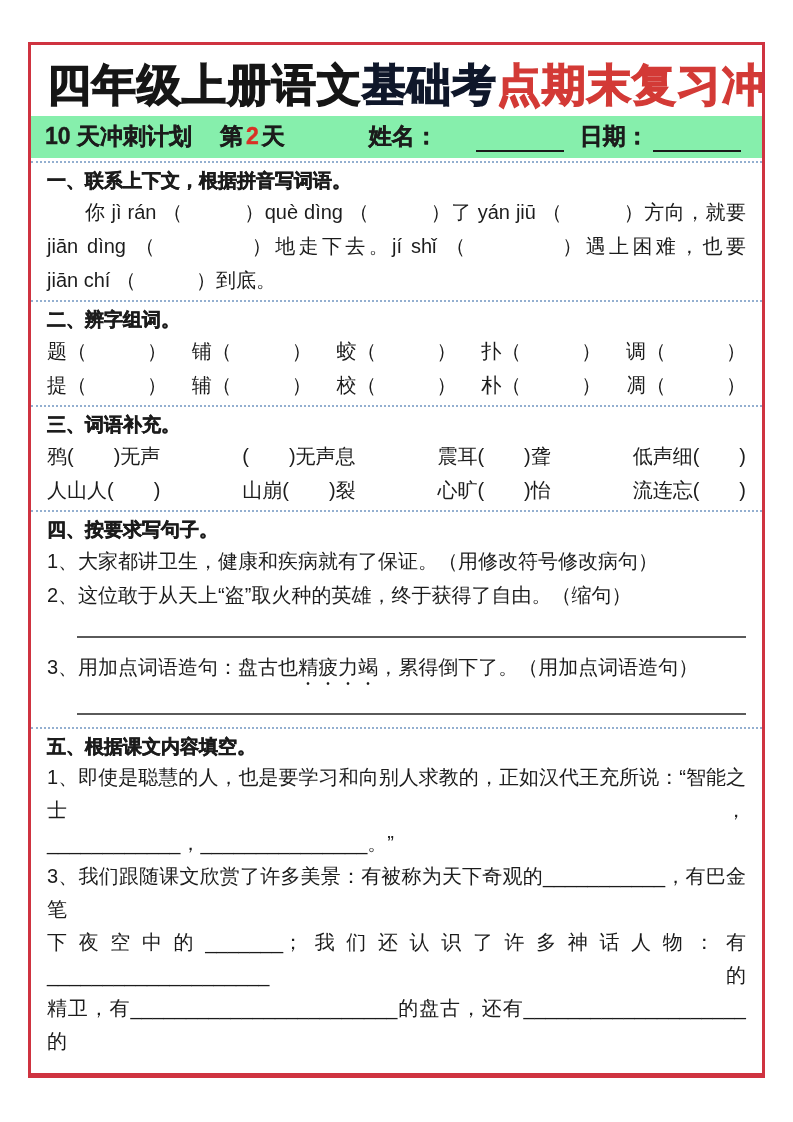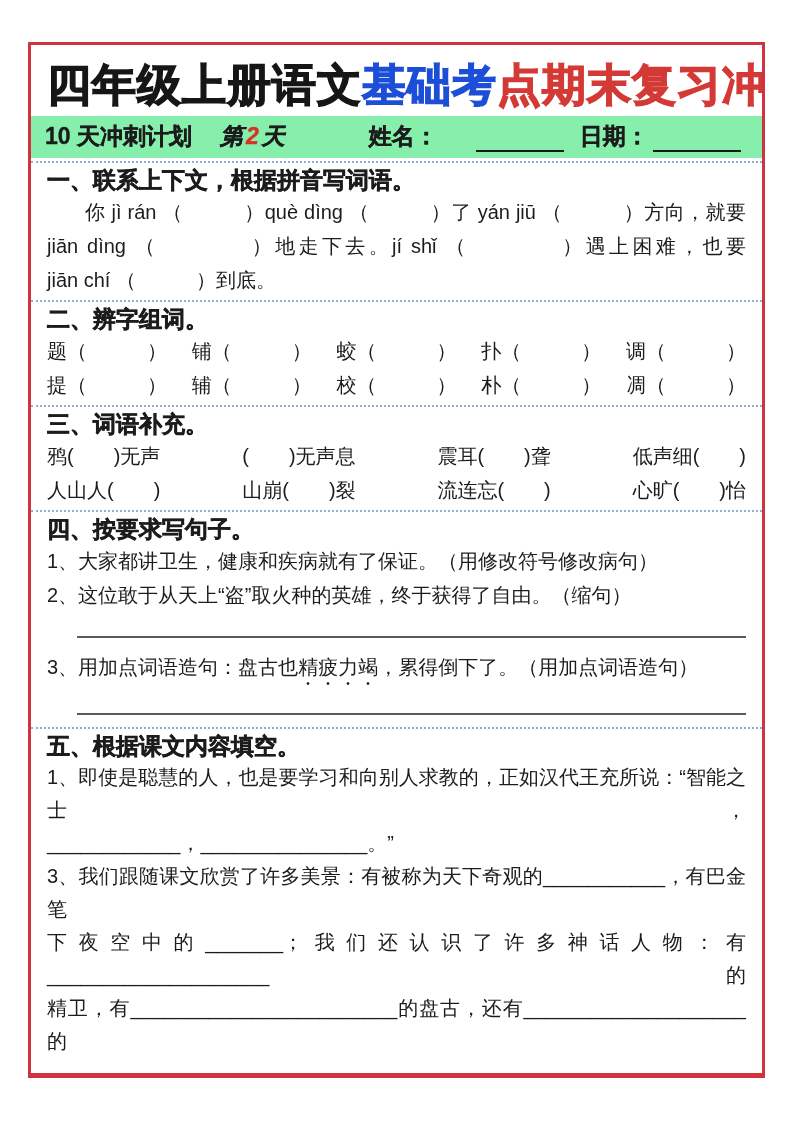--- a/index.html
+++ b/index.html
@@ -6,38 +6,38 @@
   .page{position:relative;width:793px;height:1122px;background:#ffffff;
         font-family:"Liberation Sans","DejaVu Sans",sans-serif;color:#1c1c1c;}
   .frame{position:absolute;left:28px;top:42px;width:737px;height:1036px;box-sizing:border-box;
          border:3px solid #cf3340;border-bottom-width:5px;padding:6px 16px 0;overflow:hidden;background:#fff;}
 
   
   .title{margin:8px 0 4px;text-align:center;font-size:44px;font-weight:bold;
          letter-spacing:1px;line-height:1.2;white-space:nowrap;}
   .title span{-webkit-text-stroke:1.4px currentColor;}
   .t-black{color:#161616}
-  .t-teal{color:#1d4ed8}
+  .t-teal{color:#0f172a}
   .t-red{color:#d33a36}
 
   
   .banner{display:flex;align-items:center;background:#86efac;height:42px;
           margin:4px -16px 0;padding:0 10px 0 14px;font-size:23px;font-weight:bold;white-space:nowrap;}
   .banner span{-webkit-text-stroke:0.4px currentColor;}
-  .b-day{margin-left:28px;font-style:italic;}
+  .b-day{margin-left:28px;}
   .b-num{color:#d93025;padding:0 3px;-webkit-text-stroke:0.6px currentColor;}
   .b-field{display:flex;align-items:flex-end;}
   .name{margin-left:84px;gap:34px;}
   .date{margin-left:16px;}
   .blank{width:88px;height:26px;border-bottom:2px solid #1a1a1a;margin-left:4px;-webkit-text-stroke:0;}
 
   .divider{border-top:2px dotted #93afd0;margin:3px -16px;}
 
   
-  .h{font-size:23px;font-weight:bold;-webkit-text-stroke:0.55px currentColor;line-height:29px;margin-top:1px;}
+  .h{font-size:19px;font-weight:bold;-webkit-text-stroke:0.55px currentColor;line-height:29px;margin-top:1px;}
   .line{font-size:20px;line-height:34px;}
   .jl{text-align:justify;text-align-last:justify;}
   .indent{text-indent:38px;}
   .row{display:flex;justify-content:space-between;font-size:20px;line-height:34px;}
   .answer-line{height:0;border-bottom:2px solid #5a5a5a;margin:24px 0 12px 30px;}
   .s5 .line{line-height:33px;}
   .em-dot{-webkit-text-emphasis:filled dot #1c1c1c;-webkit-text-emphasis-position:under left;
           text-emphasis:filled dot #1c1c1c;text-emphasis-position:under left;}
 </style>
 </head>
@@ -93,22 +93,22 @@
       <div class="h">三、词语补充。</div>
       <div class="row">
         <span>鸦(　　)无声</span>
         <span>(　　)无声息</span>
         <span>震耳(　　)聋</span>
         <span>低声细(　　)</span>
       </div>
       <div class="row">
         <span>人山人(　　)</span>
         <span>山崩(　　)裂</span>
+        <span>心旷(　　)怡</span>
         <span>流连忘(　　)</span>
-        <span>心旷(　　)怡</span>
       </div>
     </section>
     <div class="divider"></div>
 
     <section class="s4">
       <div class="h">四、按要求写句子。</div>
       <div class="line">1、大家都讲卫生，健康和疾病就有了保证。（用修改符号修改病句）</div>
       <div class="line">2、这位敢于从天上“盗”取火种的英雄，终于获得了自由。（缩句）</div>
       <div class="answer-line"></div>
       <div class="line"><span>3、用加点词语造句：盘古也</span><span class="em-dot">精疲力竭</span><span>，累得倒下了。（用加点词语造句）</span></div>

